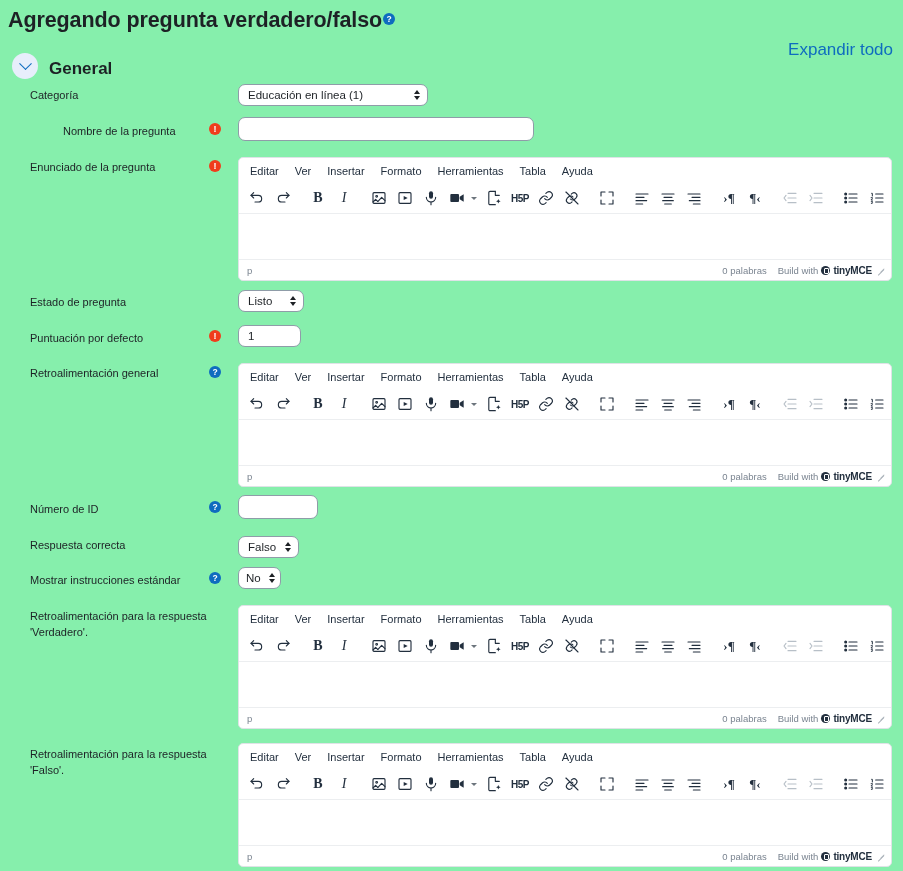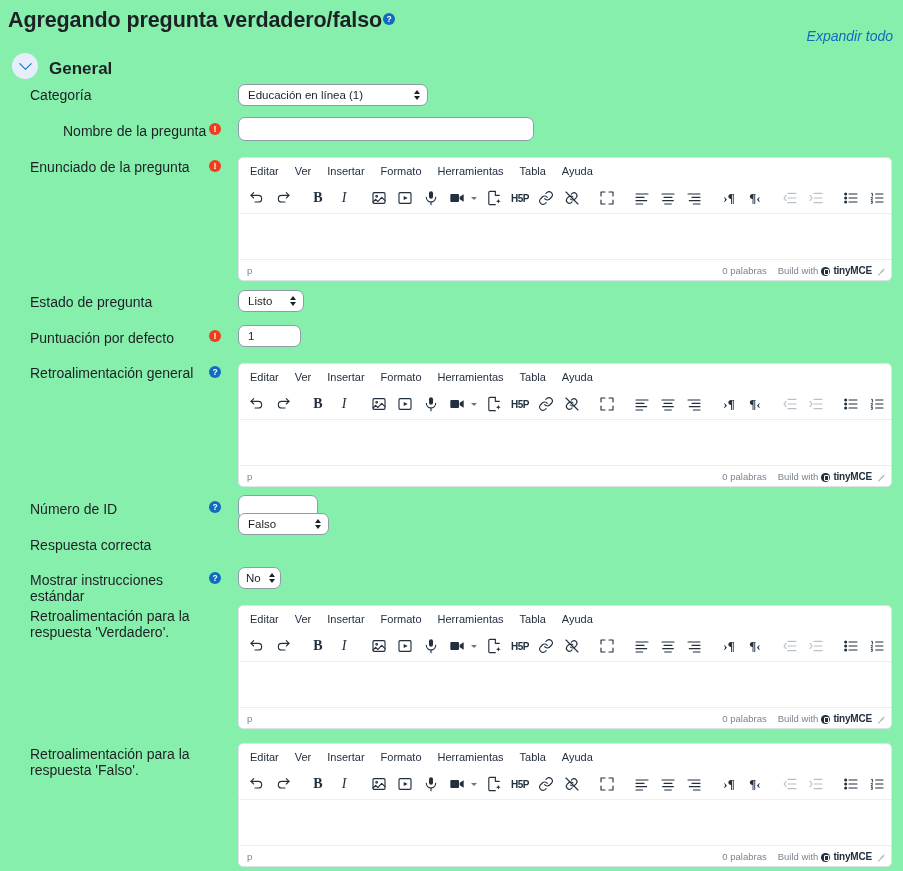--- a/index.html
+++ b/index.html
@@ -39,26 +39,25 @@
     background: #0f6cbf;
     color: #fff;
     font-size: 8.5px;
     font-weight: bold;
     line-height: 12px;
     text-align: center;
     font-family: "Liberation Sans", sans-serif;
   }
   .expand-all {
     position: absolute;
-    right: 10px; top: 28px;
-    font-size: 14px;
+    right: 10px; top: 40px;
+    font-size: 17px;
     color: #0f6cbf;
     text-decoration: none;
     cursor: pointer;
-    font-style: italic;
   }
 
   
   .section-head {
     position: absolute;
     left: 12px; top: 53px;
     display: flex;
     align-items: flex-end;
     gap: 11px;
   }
@@ -82,21 +81,21 @@
   .section-title {
     font-size: 17px;
     font-weight: bold;
     color: #1d2125;
   }
 
   
   .row { position: absolute; }
   .label {
     position: absolute;
-    font-size: 14px;
+    font-size: 11px;
     color: #1d2125;
     line-height: 16px;
     width: 175px;
   }
   .req-icon {
     position: absolute;
     width: 12px; height: 12px;
     border-radius: 50%;
     background: #f03d1c;
     color: #fff;
@@ -237,21 +236,21 @@
     align-items: center;
     padding: 0 6px 0 8px;
     font-size: 9.5px;
     color: #7a8490;
     flex: 0 0 auto;
   }
   .sb-path { flex: 1; }
   .sb-words { margin-right: 11px; white-space: nowrap; }
   .sb-brand {
     display: flex;
-    align-items: flex-end;
+    align-items: center;
     gap: 3px;
     white-space: nowrap;
   }
   .brand-logo {
     width: 9px; height: 9px;
     border-radius: 50%;
     background: #222f3e;
     display: inline-block;
     position: relative;
   }
@@ -701,21 +700,21 @@
   </div>
 
   <div class="row">
     <div class="label" style="left:30px; top:501px;">Número de ID</div>
     <div class="help-mark" style="left:209px; top:501px;">?</div>
     <input class="txtinput" style="left: 238px; top: 495px; width: 80px; height: 24px;" value="">
   </div>
 
   <div class="row">
     <div class="label" style="left:30px; top:537px;">Respuesta correcta</div>
-    <div class="selectbox" style="left:238px; top:513px; width:91px; height:22px;">
+    <div class="selectbox" style="left:238px; top:536px; width:61px; height:22px;">
       <span class="sv">Falso</span>
       <span class="arrows">
           <i class="ar-up"></i>
           <i class="ar-dn"></i>
         </span>
     </div>
   </div>
 
   <div class="row">
     <div class="label" style="left:30px; top:572px; width:190px;">Mostrar instrucciones estándar</div>

